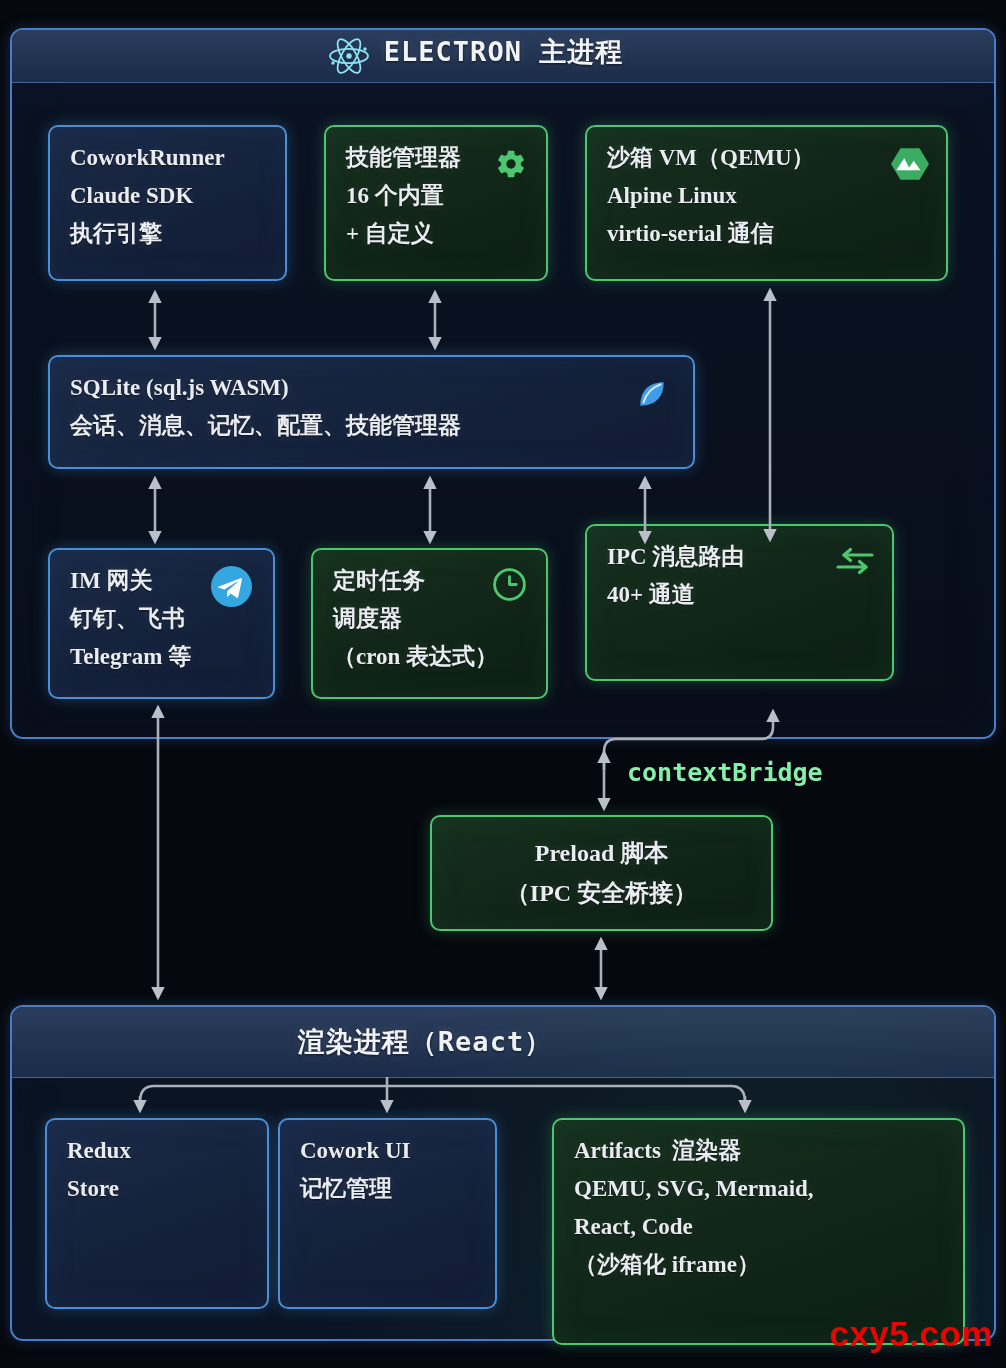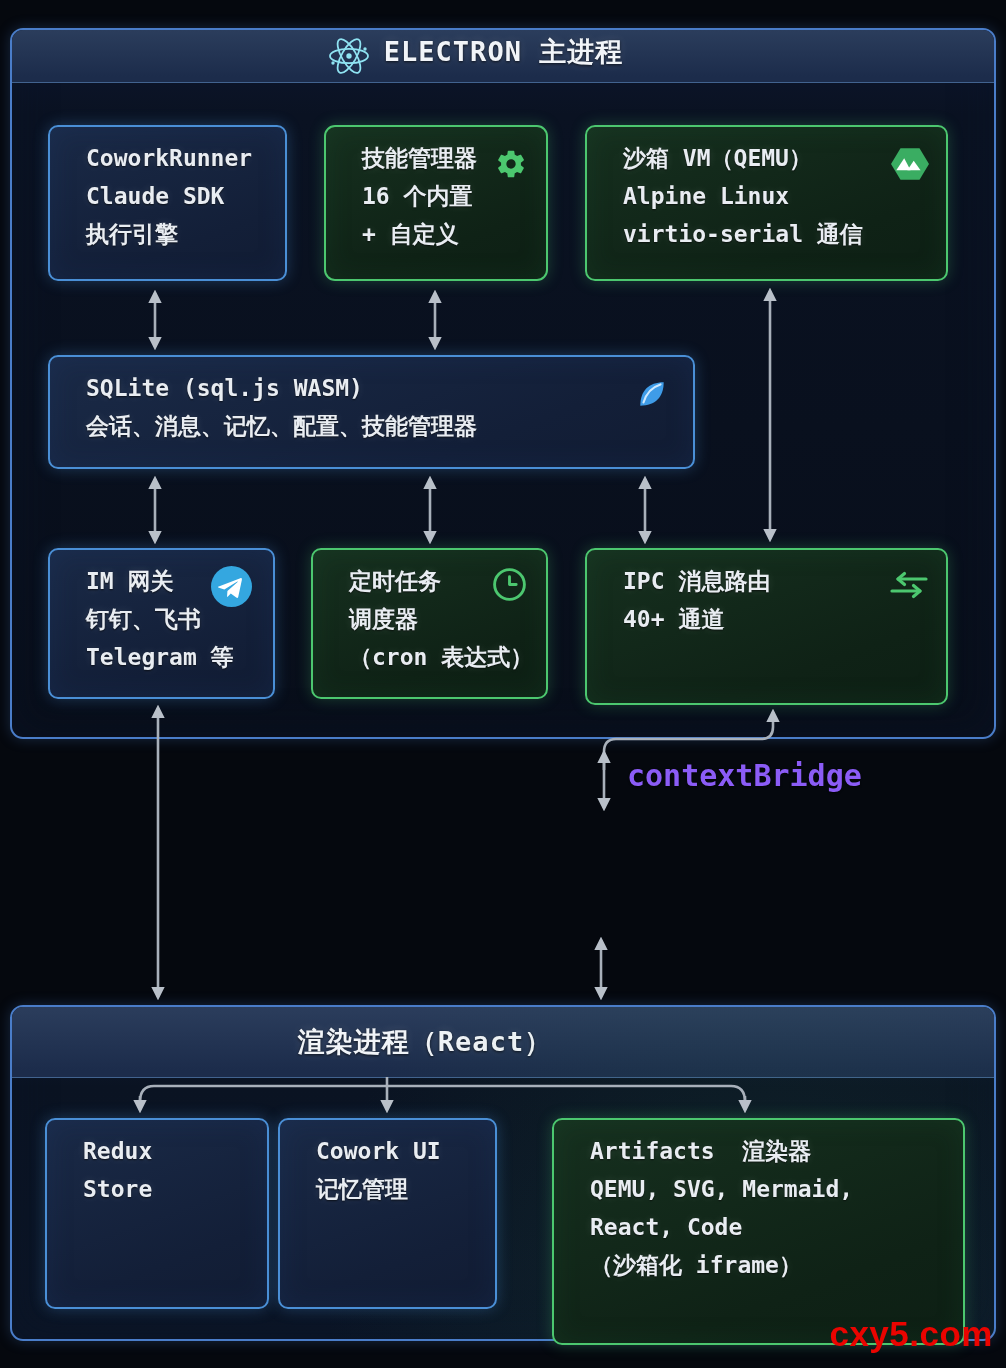--- a/index.html
+++ b/index.html
@@ -16,34 +16,34 @@
              background:radial-gradient(circle at 76% 82%, rgba(46,130,80,.14), transparent 55%);}
   .bar{position:absolute;left:0;top:0;right:0;display:flex;align-items:center;justify-content:center;
        background:linear-gradient(180deg,#2b3d5c 0%,#1c2c4b 90%);
        border-bottom:1px solid rgba(96,146,206,.45);border-radius:11px 11px 0 0;}
   .bar h1{margin:0;font-size:27px;font-weight:700;color:#f1f4f8;letter-spacing:1px;
           text-shadow:0 1px 3px rgba(0,0,0,.7),0 0 10px rgba(255,255,255,.15);}
   .electron .bar{height:52px;}
   .renderer .bar{height:70px;}
   .bar .shift{display:flex;gap:13px;}
   
-  .box{position:absolute;border:2px solid;border-radius:10px;box-sizing:border-box;padding:12px 36px;z-index:2;}
+  .box{position:absolute;border:2px solid;border-radius:10px;box-sizing:border-box;padding:12px 20px;z-index:2;font-family:Liberation Serif, serif;}
   .box.blue{border-color:#4a8fd6;background:linear-gradient(160deg,#1a2a47 0%,#131f38 70%,#111c33 100%);
             box-shadow:0 0 15px rgba(74,143,214,.33), inset 0 0 26px rgba(30,60,110,.25);}
   .box.green{border-color:#4cc76f;background:linear-gradient(160deg,#16301f 0%,#0f2216 70%,#0d1f14 100%);
              box-shadow:0 0 15px rgba(76,199,111,.28), inset 0 0 26px rgba(30,90,55,.22);}
   .ln{font-size:23px;line-height:38px;font-weight:600;color:#e9edf2;white-space:pre;
       text-shadow:0 1px 2px rgba(0,0,0,.65),0 0 8px rgba(255,255,255,.12);}
   .ln.t{font-weight:700;}
   .icon{position:absolute;display:block;line-height:0;}
   
   .box.preload{display:flex;flex-direction:column;align-items:center;justify-content:center;}
   .box.preload .ln{font-size:24px;line-height:40px;}
   
-  .ctx-label{position:absolute;left:627px;top:758px;font-size:30px;font-weight:600;color:#8b5cf6;z-index:4;
+  .ctx-label{position:absolute;left:627px;top:758px;font-size:25px;font-weight:600;color:#86efac;z-index:4;
              text-shadow:0 1px 2px rgba(0,0,0,.6);}
   .watermark{position:absolute;right:13px;top:1314px;font-family:"Liberation Sans",sans-serif;
              font-size:35px;font-weight:800;color:#ea0400;z-index:20;letter-spacing:0.5px;text-align:center;}
   
   svg.arrows{position:absolute;left:0;top:0;z-index:3;pointer-events:none;}
 </style>
 </head>
 <body>
 
 <div class="stage">
@@ -67,21 +67,21 @@
       </div>
     </header>
   </section>
 
   <div class="box blue" style="left:48px;top:125px;width:239px;height:156px;">
     <div class="ln t">CoworkRunner</div>
     <div class="ln">Claude SDK</div>
     <div class="ln">执行引擎</div>
   </div>
 
-  <div class="box green" style="left:324px;top:125px;width:224px;height:156px;border-radius:11px;">
+  <div class="box green" style="left:324px;top:125px;width:224px;height:156px;">
     <div class="ln t">技能管理器</div>
     <div class="ln">16 个内置</div>
     <div class="ln">+ 自定义</div>
     <span class="icon" style="right:19px;top:21px;">
       <svg width="32" height="32" viewBox="0 0 24 24">
         <path fill="#4cc76f" fill-rule="evenodd" d="M19.4,13c0.04-0.33,0.06-0.66,0.06-1s-0.02-0.67-0.06-1l2.1-1.65
         c0.19-0.15,0.24-0.42,0.12-0.64l-2-3.46c-0.12-0.22-0.39-0.3-0.61-0.22l-2.49,1c-0.52-0.4-1.08-0.73-1.69-0.98l-0.38-2.65
         C14.4,2.18,14.2,2,13.96,2h-3.92C9.8,2,9.6,2.18,9.57,2.42L9.19,5.07C8.58,5.32,8.02,5.66,7.5,6.05l-2.49-1
         C4.79,4.97,4.52,5.05,4.4,5.27l-2,3.46C2.28,8.95,2.33,9.22,2.52,9.37L4.62,11c-0.04,0.33-0.07,0.67-0.07,1s0.03,0.67,0.07,1
         l-2.1,1.65c-0.19,0.15-0.24,0.42-0.12,0.64l2,3.46c0.12,0.22,0.39,0.3,0.61,0.22l2.49-1c0.52,0.4,1.08,0.73,1.69,0.98
@@ -133,37 +133,41 @@
     <div class="ln">调度器</div>
     <div class="ln">（cron 表达式）</div>
     <span class="icon" style="right:18px;top:16px;">
       <svg width="37" height="37" viewBox="0 0 36 36">
         <circle cx="18" cy="18" r="14.5" fill="none" stroke="#4cc76f" stroke-width="2.8"></circle>
         <path d="M18 10.5V18h6.5" fill="none" stroke="#4cc76f" stroke-width="2.8" stroke-linecap="round" stroke-linejoin="round"></path>
       </svg>
     </span>
   </div>
 
-  <div class="box green" style="left:585px;top:548px;width:363px;height:157px;">
+  <div class="box green" style="left:585px;top:524px;width:309px;height:157px;">
     <div class="ln t">IPC 消息路由</div>
     <div class="ln">40+ 通道</div>
     <span class="icon" style="right:16px;top:20px;">
       <svg width="42" height="30" viewBox="0 0 42 30">
         <g stroke="#4cc76f" stroke-width="3.2" fill="none" stroke-linecap="round" stroke-linejoin="round">
           <path d="M38 9H10"></path>
             <path d="M16.5 3.5L10 9l6.5 5.5"></path>
           <path d="M4 21h28"></path>
             <path d="M25.5 15.5L32 21l-6.5 5.5"></path>
         </g>
       </svg>
     </span>
   </div>
 
   <div class="ctx-label">contextBridge</div>
 
+  <div class="box green preload" style="left:430px;top:815px;width:343px;height:116px;z-index:4;">
+    <div class="ln t">Preload 脚本</div>
+    <div class="ln">（IPC 安全桥接）</div>
+  </div>
 
   <section class="container renderer">
     <header class="bar">
       <h1 style="transform:translateX(-78px);">渲染进程（React）</h1>
     </header>
   </section>
 
   <div class="box blue" style="left:45px;top:1118px;width:224px;height:191px;">
     <div class="ln t">Redux</div>
     <div class="ln t">Store</div>

